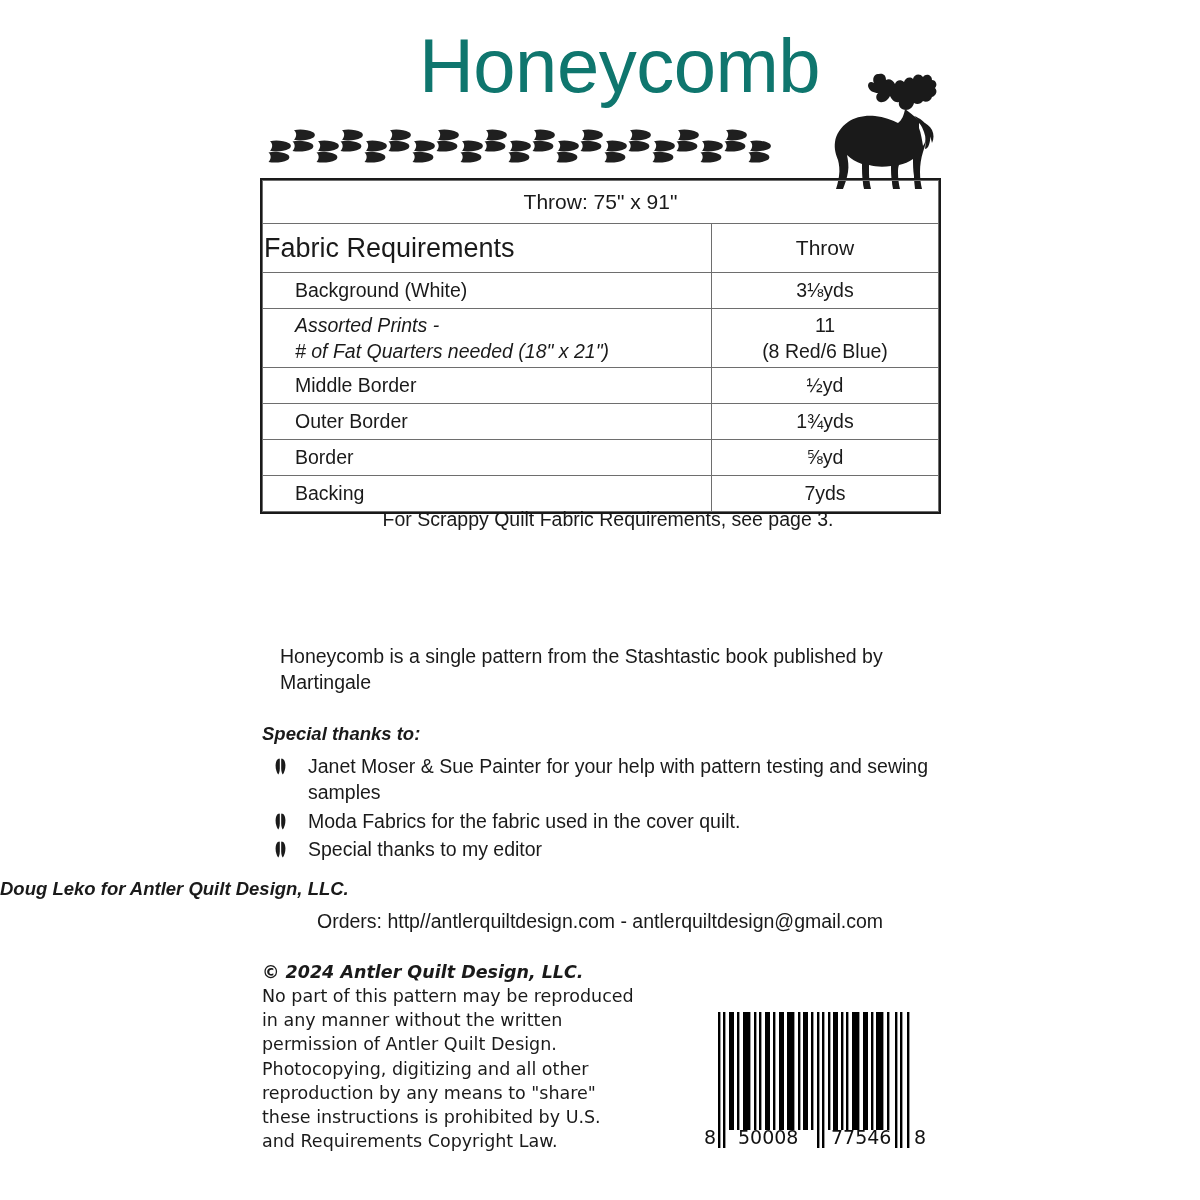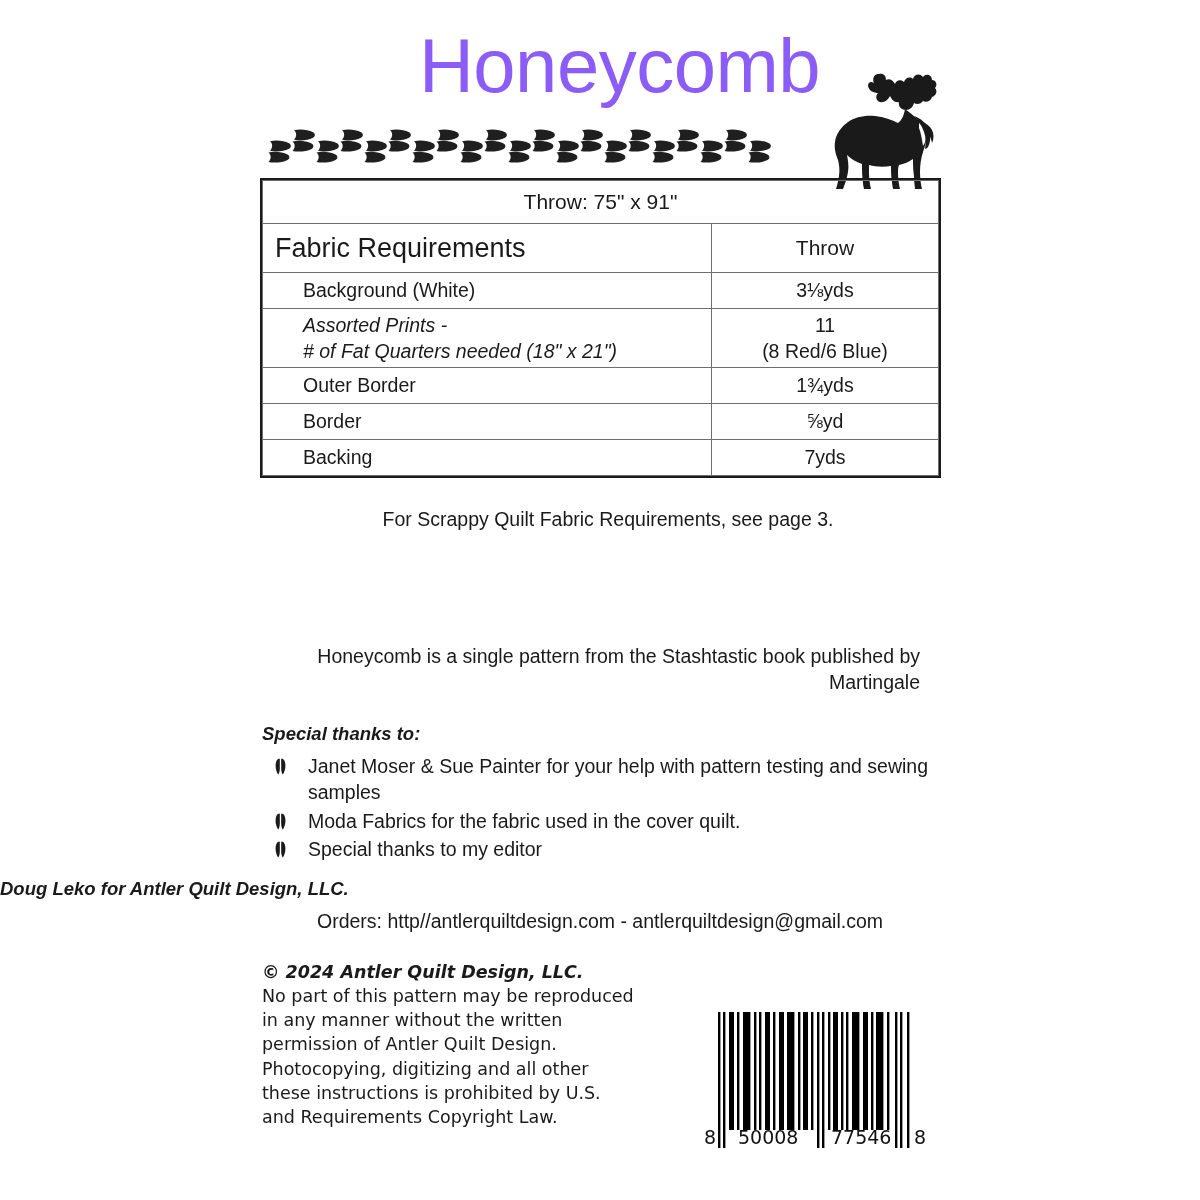--- a/index.html
+++ b/index.html
@@ -28,21 +28,21 @@
   .title {
     position: absolute;
     left: 300px;
     top: 0px;
     width: 520px;
     text-align: right;
     font-family: "Liberation Sans", sans-serif;
     font-size: 76px;
     font-weight: 400;
     letter-spacing: -0.5px;
-    color: #8b5cf6;
+    color: #0f766e;
     line-height: 1.0;
     white-space: nowrap;
   }
   .moose {
     position: absolute;
     left: 822px;
     top: 32px;
     width: 122px;
     height: 132px;
   }
@@ -81,30 +81,30 @@
     padding: 6px 10px;
   }
   .row-size td {
     height: 42px;
     text-align: center;
     font-size: 21px;
     font-family: "Liberation Sans", sans-serif;
   }
   .row-head .label {
     font-size: 27px;
-    padding-left: 12px;
+    padding-left: 1px;
     height: 48px;
   }
   .row-head .value {
     font-size: 21px;
     text-align: center;
   }
   .row-item .label {
     font-size: 19.5px;
-    padding-left: 40px;
+    padding-left: 32px;
     height: 35px;
   }
   .row-item .value {
     font-size: 19.5px;
     text-align: center;
   }
   .row-item.tall .label {
     height: 58px;
     line-height: 1.35;
     font-style: italic;
@@ -124,21 +124,21 @@
     font-size: 19.5px;
     padding-left: 8px;
   }
 
   
   .blurb {
     position: absolute;
     left: 280px;
     top: 643px;
     width: 640px;
-    text-align: right;
+    text-align: left;
     font-size: 19.5px;
     line-height: 1.35;
   }
 
   
   .thanks {
     position: absolute;
     left: 262px;
     top: 723px;
     width: 680px;
@@ -364,20 +364,24 @@
             <div>Assorted Prints -</div>
             <div># of Fat Quarters  needed (18" x 21")</div>
           </td>
           <td class="value cell-pad">
             <div>11</div>
             <div>(8 Red/6 Blue)</div>
           </td>
         </tr>
 
         <tr class="row-item">
+          <td class="label cell-pad">Middle Border</td>
+          <td class="value cell-pad">½yd</td>
+        </tr>
+        <tr class="row-item">
           <td class="label cell-pad">Outer Border</td>
           <td class="value cell-pad">1¾yds</td>
         </tr>
         <tr class="row-item">
           <td class="label cell-pad">Border</td>
           <td class="value cell-pad">⅝yd</td>
         </tr>
         <tr class="row-item">
           <td class="label cell-pad">Backing</td>
           <td class="value cell-pad">7yds</td>
@@ -419,20 +423,21 @@
 
   <div class="credit-name">Doug Leko for Antler Quilt Design, LLC.</div>
   <div class="credit-orders">Orders: http//antlerquiltdesign.com - antlerquiltdesign@gmail.com</div>
 
   <div class="copyright">
     <div class="cr-line1">© 2024 Antler Quilt Design, LLC.</div>
     <div>No part of this pattern may be reproduced</div>
     <div>in any manner without the written</div>
     <div>permission  of Antler Quilt Design.</div>
     <div>Photocopying, digitizing and all other</div>
+    <div>reproduction by any means to "share"</div>
     <div>these instructions is prohibited by U.S.</div>
     <div>and Requirements Copyright Law.</div>
   </div>
 
   <svg class="barcode-box" viewBox="0 0 216 148" xmlns="http://www.w3.org/2000/svg">
     <rect x="0" y="0" width="216" height="148" fill="#ffffff"></rect>
     <g fill="#000000" id="bars">
 
       <rect x="12" y="6" width="2.4" height="136"></rect>
       <rect x="17" y="6" width="2.4" height="136"></rect>

